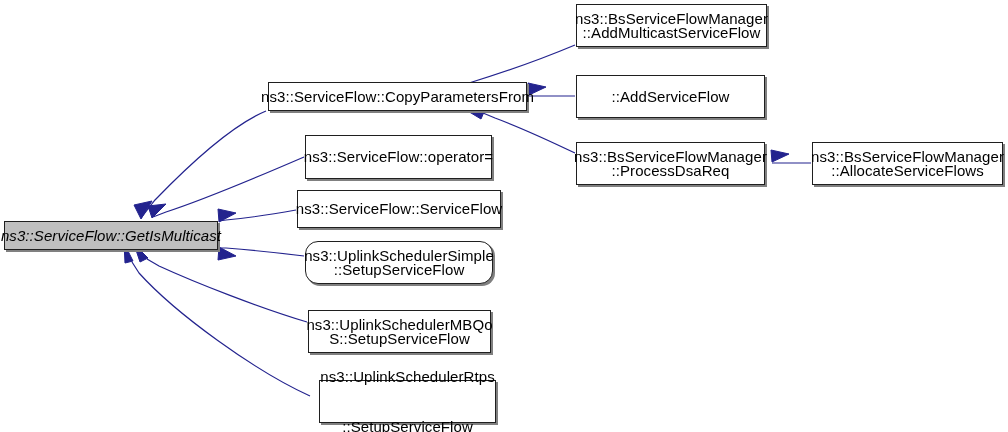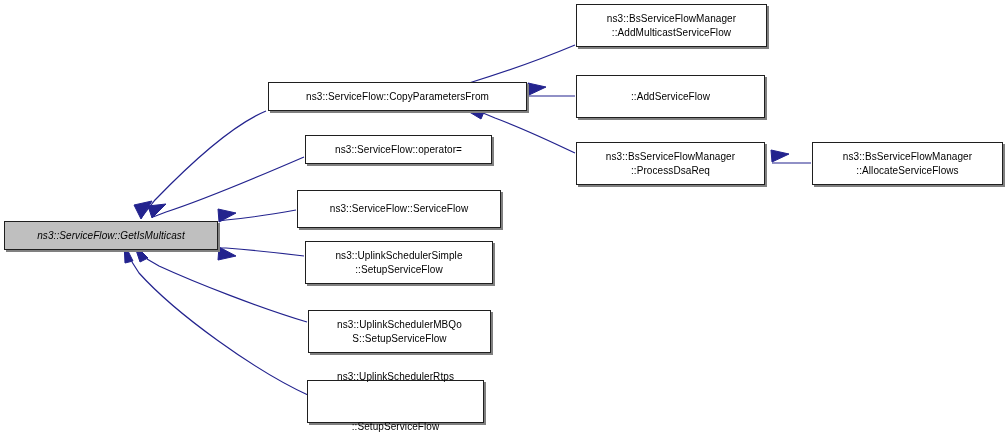--- a/index.html
+++ b/index.html
@@ -27,21 +27,21 @@
     box-sizing: border-box;
     border: 1px solid #1f1f1f;
     background: #ffffff;
     box-shadow: 2px 2px 0 0 #808080;
     display: flex;
     flex-direction: column;
     align-items: center;
     justify-content: center;
     text-align: center;
     color: #000000;
-    font-size: 10px;
+    font-size: 15px;
     line-height: 14px;
     letter-spacing: 0.08px;
     z-index: 2;
   }
   .node.root {
     background: #bfbfbf;
     font-style: italic;
   }
   .node .ln {
     display: block;
@@ -76,35 +76,35 @@
       <polygon points="772,162 789,154 771,150" fill="#23238e" stroke="#23238e" stroke-width="1"></polygon>
     </svg>
 
   <div id="nodes">
       <div class="node root" style="left: 4px; top: 221px; width: 214px; height: 29px;">
         <span class="ln">ns3::ServiceFlow::GetIsMulticast</span>
       </div>
       <div class="node" style="left: 268px; top: 82px; width: 259px; height: 29px; text-align: right;">
         <span class="ln">ns3::ServiceFlow::CopyParametersFrom</span>
       </div>
-      <div class="node" style="left: 305px; top: 135px; width: 187px; height: 29px;">
+      <div class="node" style="left: 305px; top: 135px; width: 187px; height: 44px;">
         <span class="ln">ns3::ServiceFlow::operator=</span>
       </div>
       <div class="node" style="left: 297px; top: 190px; width: 204px; height: 38px;">
         <span class="ln">ns3::ServiceFlow::ServiceFlow</span>
       </div>
-      <div class="node" style="left: 305px; top: 241px; width: 188px; height: 43px;">
+      <div class="node" style="left: 305px; top: 241px; width: 188px; height: 43px; border-radius: 13px;">
         <span class="ln">ns3::UplinkSchedulerSimple</span>
         <span class="ln">::SetupServiceFlow</span>
       </div>
       <div class="node" style="left: 308px; top: 310px; width: 183px; height: 43px; text-align: center;">
         <span class="ln">ns3::UplinkSchedulerMBQo</span>
         <span class="ln">S::SetupServiceFlow</span>
       </div>
-      <div class="node" style="left: 307px; top: 380px; width: 177px; height: 43px; gap: 36px;">
+      <div class="node" style="left: 319px; top: 380px; width: 177px; height: 43px; gap: 36px;">
         <span class="ln">ns3::UplinkSchedulerRtps</span>
         <span class="ln">::SetupServiceFlow</span>
       </div>
       <div class="node" style="left: 576px; top: 4px; width: 191px; height: 43px;">
         <span class="ln">ns3::BsServiceFlowManager</span>
         <span class="ln">::AddMulticastServiceFlow</span>
       </div>
       <div class="node" style="left: 576px; top: 75px; width: 189px; height: 43px;">
         <span class="ln">::AddServiceFlow</span>
       </div>

